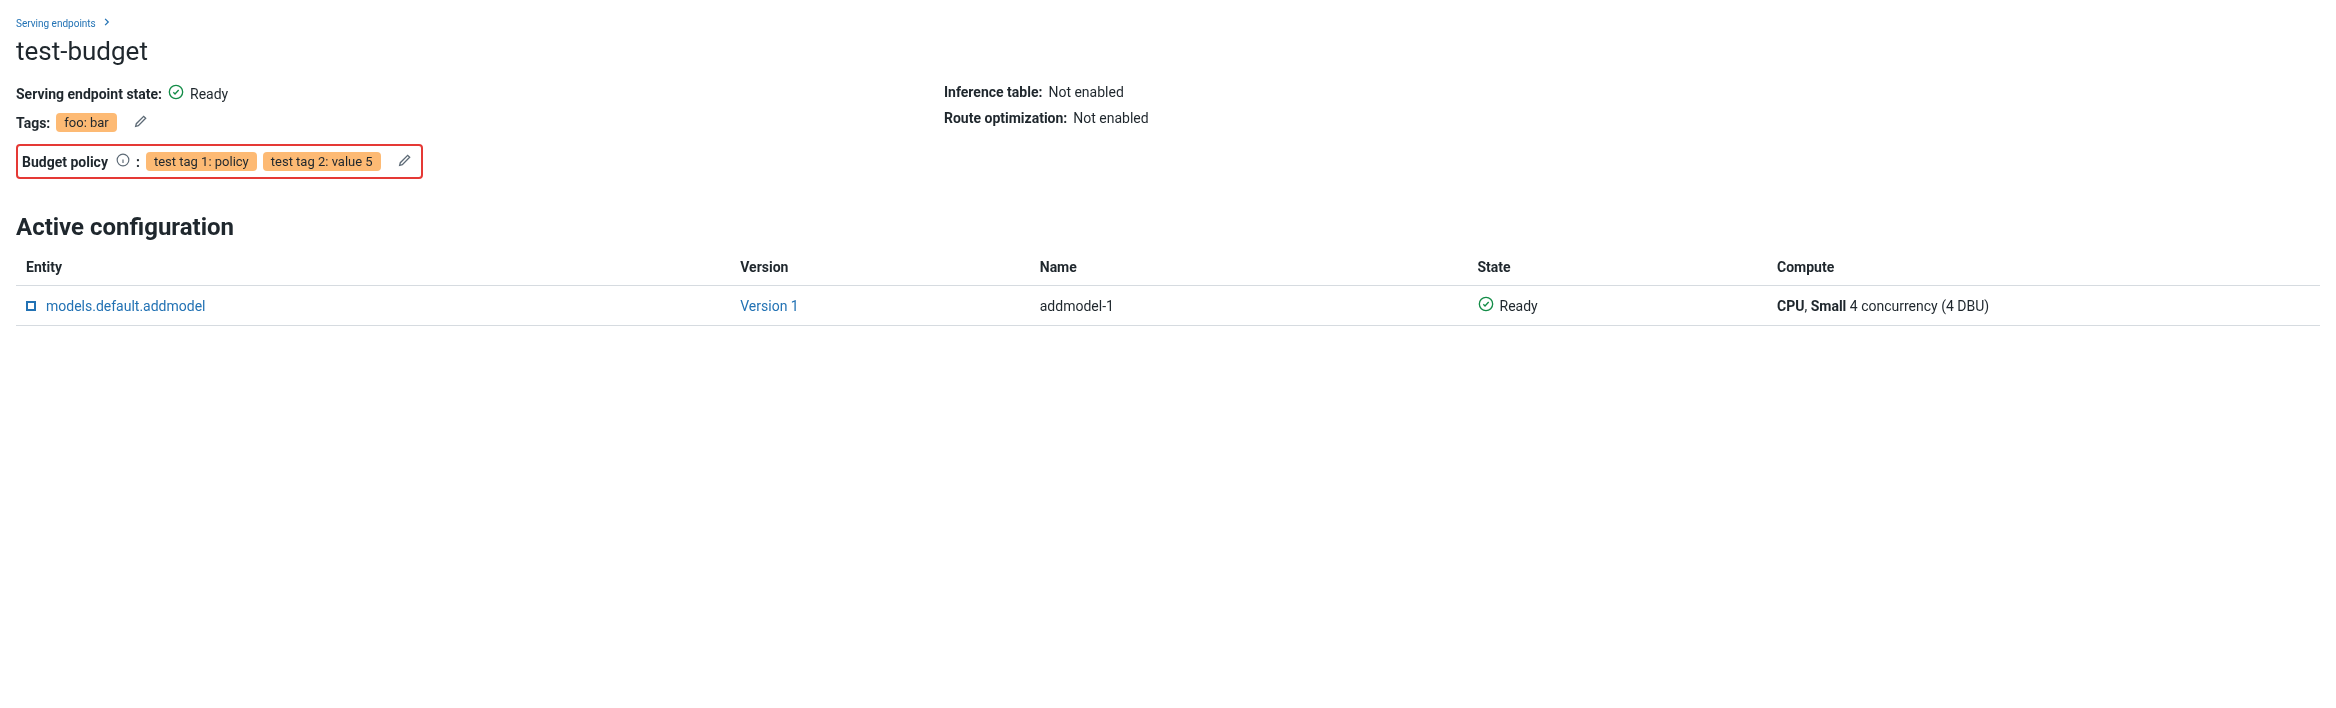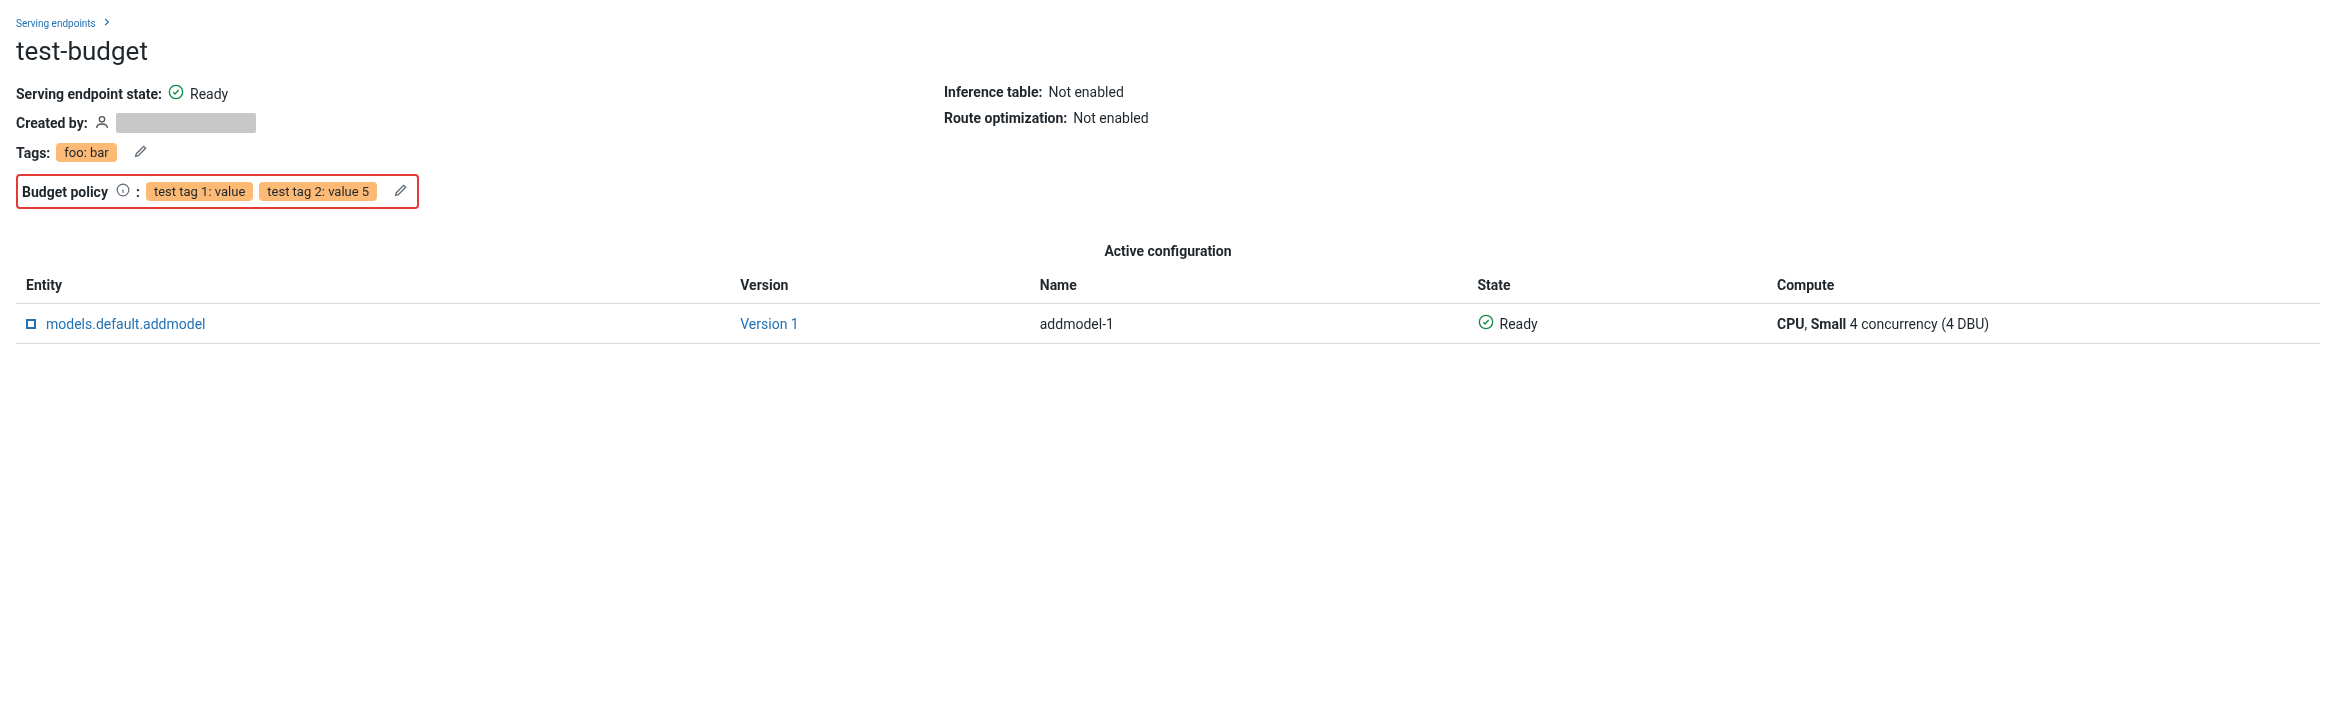--- a/index.html
+++ b/index.html
@@ -93,24 +93,23 @@
     border: 2px solid #e53935;
     border-radius: 4px;
     padding: 6px 8px 6px 4px;
     display: inline-flex;
     align-items: center;
     gap: 6px;
     margin-top: 2px;
     margin-bottom: 10px;
   }
   h2.section-title {
-    font-size: 14px;
+    font-size: 24px;
     font-weight: 700;
     margin: 24px 0 10px 0;
-    text-align: center;
   }
   table.config-table {
     width: 100%;
     border-collapse: collapse;
   }
   table.config-table th {
     text-align: left;
     font-weight: 700;
     font-size: 14px;
     padding: 8px 10px 10px 10px;
@@ -164,30 +163,20 @@
       <span class="field-label">Serving endpoint state:</span>
       <span>
         <svg class="circle-check" viewBox="0 0 24 24" fill="none" stroke="currentColor" stroke-width="2">
             <circle cx="12" cy="12" r="10"></circle>
             <path d="M8 12.5l2.5 2.5L16 9"></path>
           </svg>
       </span>
       <span>Ready</span>
     </div>
 
-    <div class="field-row">
-      <span class="field-label">Created by:</span>
-      <span>
-        <svg class="user-icon" viewBox="0 0 24 24" fill="none" stroke="currentColor" stroke-width="2">
-            <circle cx="12" cy="8" r="4"></circle>
-            <path d="M4 21c0-4 4-6 8-6s8 2 8 6"></path>
-          </svg>
-      </span>
-      <span class="redacted"></span>
-    </div>
 
 
     <div class="field-row">
       <span class="field-label">Tags:</span>
       <span class="chip">foo: bar</span>
       <span>
         <svg class="pencil-icon" viewBox="0 0 24 24" fill="none" stroke="currentColor" stroke-width="2">
             <path d="M4 20l4-1 11-11-3-3L5 16l-1 4z"></path>
           </svg>
       </span>
@@ -196,21 +185,21 @@
     <div class="highlight-box">
       <span class="field-label">Budget policy</span>
       <span>
         <svg class="info-icon" viewBox="0 0 24 24" fill="none" stroke="currentColor" stroke-width="2">
             <circle cx="12" cy="12" r="10"></circle>
             <line x1="12" y1="8" x2="12" y2="8"></line>
             <line x1="12" y1="11" x2="12" y2="17"></line>
           </svg>
       </span>
       <span class="colon">:</span>
-      <span class="chip">test tag 1: value</span>
+      <span class="chip">test tag 1: policy</span>
       <span class="chip">test tag 2: value 5</span>
       <span>
         <svg class="pencil-icon" viewBox="0 0 24 24" fill="none" stroke="currentColor" stroke-width="2">
             <path d="M4 20l4-1 11-11-3-3L5 16l-1 4z"></path>
           </svg>
       </span>
     </div>
   </div>
 
   <div>

